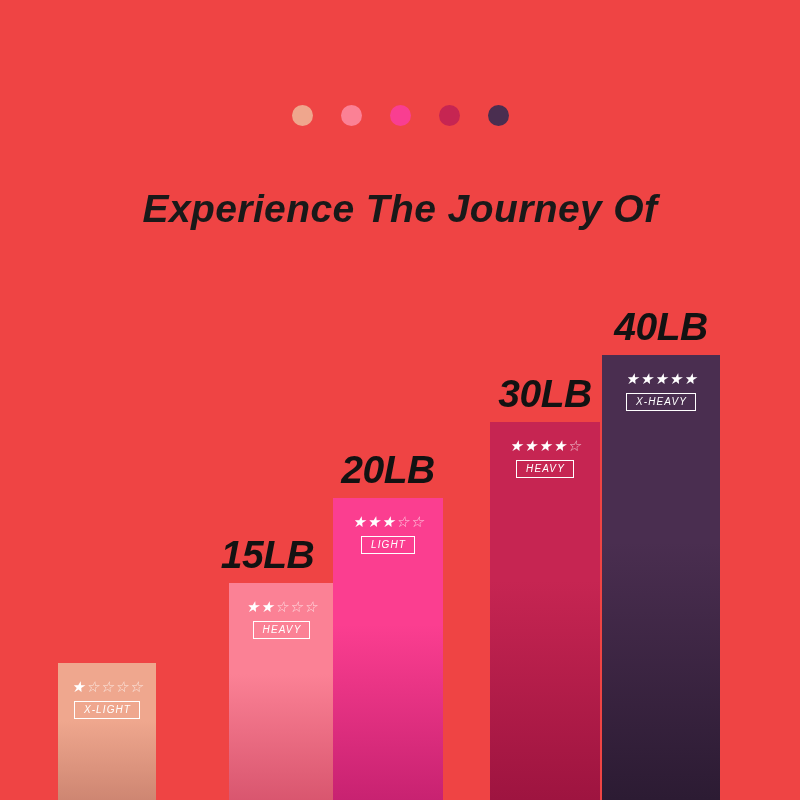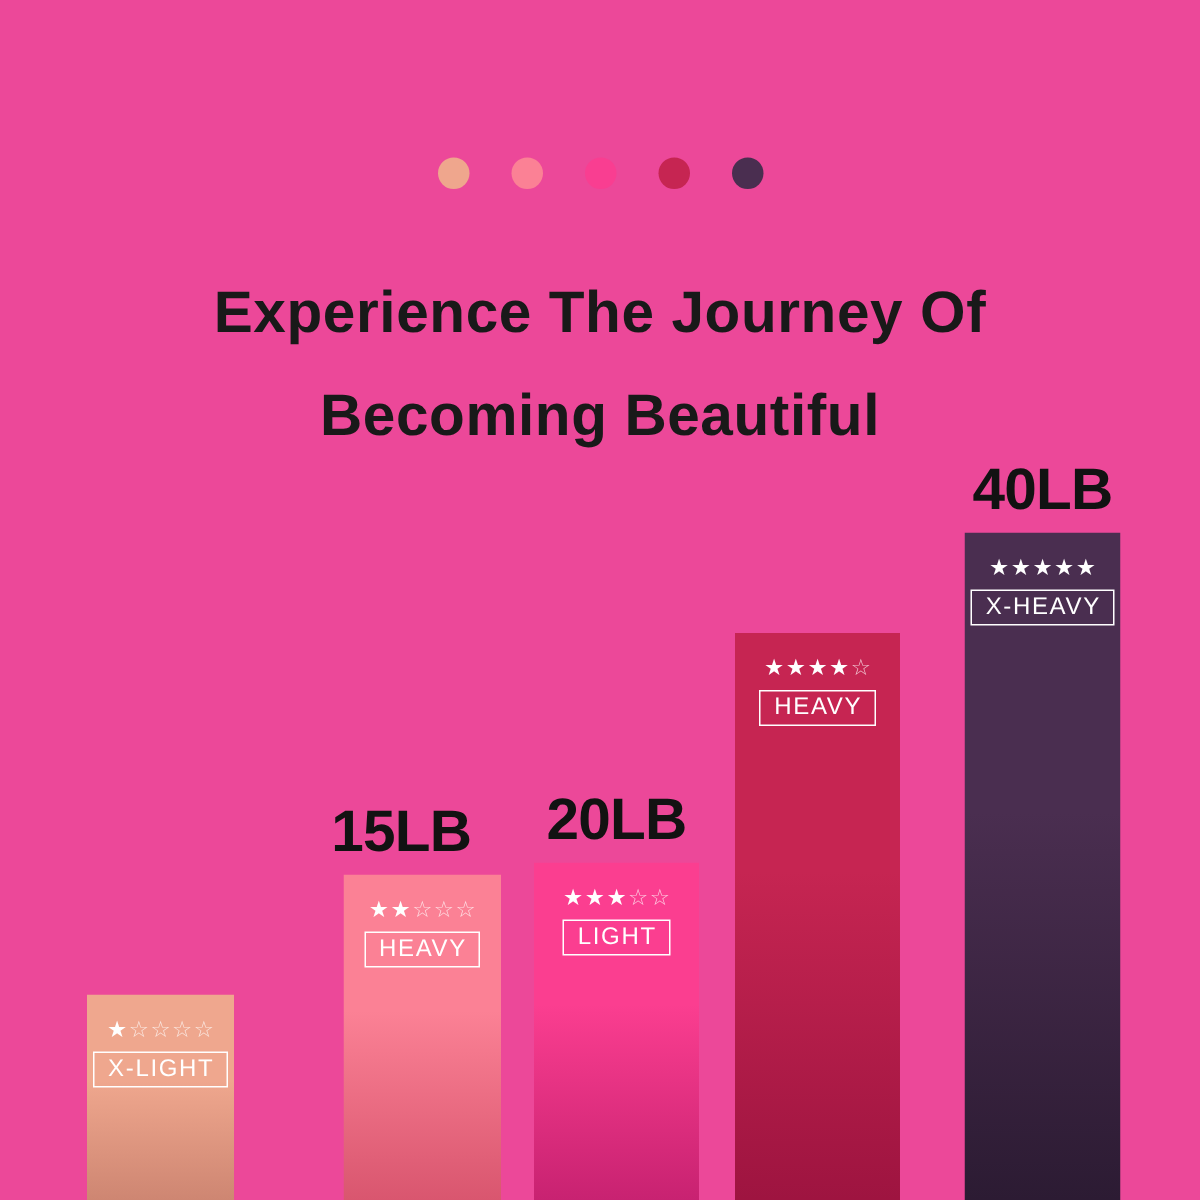--- a/index.html
+++ b/index.html
@@ -11,22 +11,23 @@
     height: 800px;
     background: #ffffff;
     font-family: "Liberation Sans", sans-serif;
     overflow: hidden;
     position: relative;
   }
   #stage {
     position: relative;
     width: 800px;
     height: 800px;
-    background: #ec4899;
+    background: #ef4444;
     overflow: hidden;
+    font-style: italic;
   }
 
   
   #dot-row {
     position: absolute;
     top: 105px;
     left: 0;
     width: 800px;
     display: flex;
     justify-content: center;
@@ -115,21 +116,21 @@
   .star {
     display: inline-block;
     color: #ffffff;
   }
   .star.empty {
     opacity: 0.72;
   }
   .level-badge {
     border: 1.6px solid #ffffff;
     color: #ffffff;
-    font-size: 16px;
+    font-size: 10px;
     letter-spacing: 1.1px;
     padding: 3px 8px 3px 9px;
     line-height: 1;
     white-space: nowrap;
     font-family: "Liberation Sans", sans-serif;
   }
 </style>
 </head>
 <body>
 
@@ -138,21 +139,20 @@
   <div id="dot-row">
       <span class="dot" style="background: rgb(239, 166, 141);"></span>
       <span class="dot" style="background: rgb(251, 129, 149);"></span>
       <span class="dot" style="background: rgb(249, 62, 145);"></span>
       <span class="dot" style="background: rgb(198, 37, 82);"></span>
       <span class="dot" style="background: rgb(74, 46, 80);"></span>
     </div>
 
   <h1 id="headline">
     <span class="hl-line">Experience The Journey Of</span>
-    <span class="hl-line">Becoming Beautiful</span>
   </h1>
 
   <div id="chart">
       <div class="bar-group" style="left: 58px; width: 98px; height: 137px;">
         <div class="bar-body">
           <div class="bar-inner" style="background: linear-gradient(rgb(239, 167, 142) 0%, rgb(239, 167, 142) 42%, rgb(206, 134, 114) 100%);"></div>
           <div class="bar-content">
             <div class="stars">
               <span class="star">★</span>
               <span class="star empty">☆</span>
@@ -173,52 +173,53 @@
               <span class="star">★</span>
               <span class="star">★</span>
               <span class="star empty">☆</span>
               <span class="star empty">☆</span>
               <span class="star empty">☆</span>
             </div>
             <div class="level-badge">HEAVY</div>
           </div>
         </div>
       </div>
-      <div class="bar-group" style="left: 356px; width: 110px; height: 225px;">
+      <div class="bar-group" style="left: 333px; width: 110px; height: 302px;">
         <div class="bar-weight">20LB</div>
         <div class="bar-body">
           <div class="bar-inner" style="background: linear-gradient(rgb(251, 62, 144) 0%, rgb(251, 62, 144) 42%, rgb(200, 34, 113) 100%);"></div>
           <div class="bar-content">
             <div class="stars">
               <span class="star">★</span>
               <span class="star">★</span>
               <span class="star">★</span>
               <span class="star empty">☆</span>
               <span class="star empty">☆</span>
             </div>
             <div class="level-badge">LIGHT</div>
           </div>
         </div>
       </div>
       <div class="bar-group" style="left: 490px; width: 110px; height: 378px;">
+        <div class="bar-weight">30LB</div>
         <div class="bar-body">
           <div class="bar-inner" style="background: linear-gradient(rgb(198, 37, 82) 0%, rgb(198, 37, 82) 42%, rgb(158, 20, 64) 100%);"></div>
           <div class="bar-content">
             <div class="stars">
               <span class="star">★</span>
               <span class="star">★</span>
               <span class="star">★</span>
               <span class="star">★</span>
               <span class="star empty">☆</span>
             </div>
             <div class="level-badge">HEAVY</div>
           </div>
         </div>
       </div>
-      <div class="bar-group" style="left: 643px; width: 104px; height: 445px;">
+      <div class="bar-group" style="left: 602px; width: 118px; height: 445px;">
         <div class="bar-weight">40LB</div>
         <div class="bar-body">
           <div class="bar-inner" style="background: linear-gradient(rgb(74, 46, 80) 0%, rgb(74, 46, 80) 42%, rgb(44, 27, 51) 100%);"></div>
           <div class="bar-content">
             <div class="stars">
               <span class="star">★</span>
               <span class="star">★</span>
               <span class="star">★</span>
               <span class="star">★</span>
               <span class="star">★</span>

